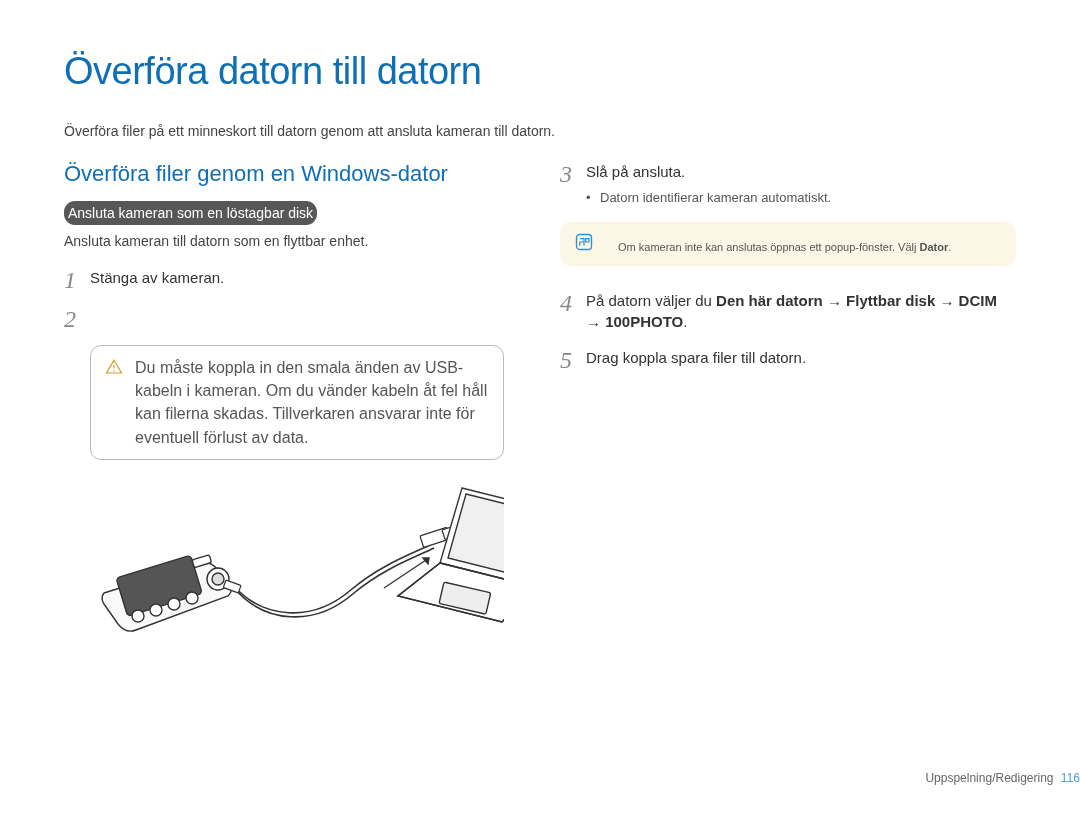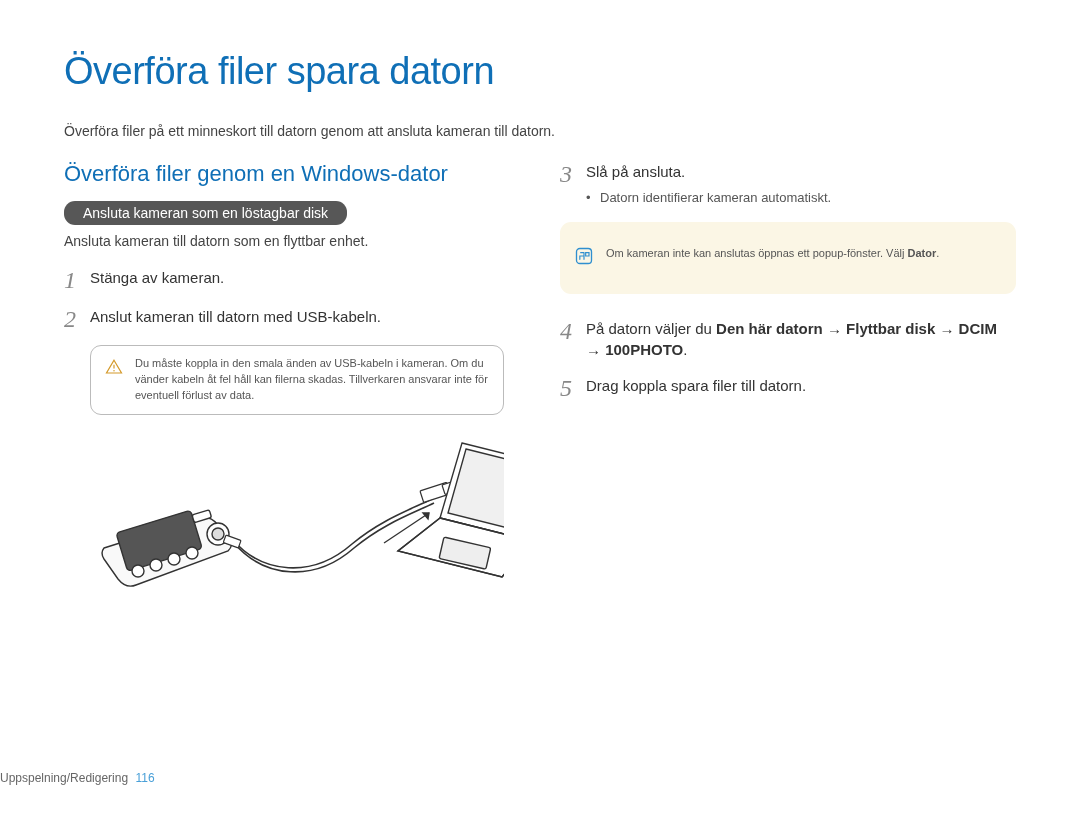--- a/index.html
+++ b/index.html
@@ -35,21 +35,21 @@
     font-size: 22px;
     font-weight: 400;
     color: #0f6fb6;
     margin-bottom: 14px;
   }
   .pill {
     display: inline-block;
     background: #575757;
     color: #fff;
     font-size: 14px;
-    padding: 4px 19px;
+    padding: 4px 4px;
     border-radius: 11px;
     margin-bottom: 8px;
   }
   .pill-sub {
     font-size: 14px;
     color: #444;
     margin-bottom: 18px;
   }
   .step {
     display: flex;
@@ -95,76 +95,75 @@
     border-radius: 11px;
     padding: 10px 14px;
     margin: 14px 0 18px 26px;
     align-items: flex-start;
   }
   .warn-icon {
     flex-shrink: 0;
     margin-top: 2px;
   }
   .warn-text {
-    font-size: 11px;
+    font-size: 16px;
     color: #555;
     line-height: 1.45;
   }
   .note-box {
     display: flex;
-    gap: 12px;
+    gap: 24px;
     background: #fbf6e5;
     border-radius: 11px;
-    padding: 24px 14px;
+    padding: 10px 14px;
     margin: 12px 0 24px 0;
-    align-items: flex-start;
+    align-items: flex-end;
   }
   .note-icon {
     flex-shrink: 0;
   }
   .note-text {
     font-size: 11px;
     color: #555;
     line-height: 1.4;
   }
   .illustration {
     margin: 14px 0 0 20px;
   }
   .footer {
     position: absolute;
     bottom: 30px;
     left: 0;
     width: 100%;
-    text-align: left;
+    text-align: right;
     font-size: 12px;
     color: #666;
   }
   .footer .pg { color: #4aa0d8; margin-left: 4px; }
   b { font-weight: 700; }
 </style>
 </head>
 <body>
 
-<h1 class="page-title">Överföra filer spara datorn</h1>
+<h1 class="page-title">Överföra datorn till datorn</h1>
 <p class="page-intro">Överföra filer på ett minneskort till datorn genom att ansluta kameran till datorn.</p>
 
 <div class="columns">
   <div class="col-left">
     <h2 class="section-title">Överföra filer genom en Windows-dator</h2>
     <div class="pill">Ansluta kameran som en löstagbar disk</div>
     <p class="pill-sub">Ansluta kameran till datorn som en flyttbar enhet.</p>
 
     <div class="step">
       <div class="step-num">1</div>
       <div class="step-body">Stänga av kameran.</div>
     </div>
 
     <div class="step">
       <div class="step-num">2</div>
-      <div class="step-body">Anslut kameran till datorn med USB-kabeln.</div>
     </div>
 
     <div class="warn-box">
       <span class="warn-icon">
         <svg width="18" height="18" viewBox="0 0 24 24" fill="none">
           <path d="M12 3 L22 20 L2 20 Z" stroke="#d49a2b" stroke-width="1.6" fill="none"></path>
           <line x1="12" y1="9" x2="12" y2="14" stroke="#d49a2b" stroke-width="1.6"></line>
           <circle cx="12" cy="17" r="1" fill="#d49a2b"></circle>
         </svg>
       </span>

